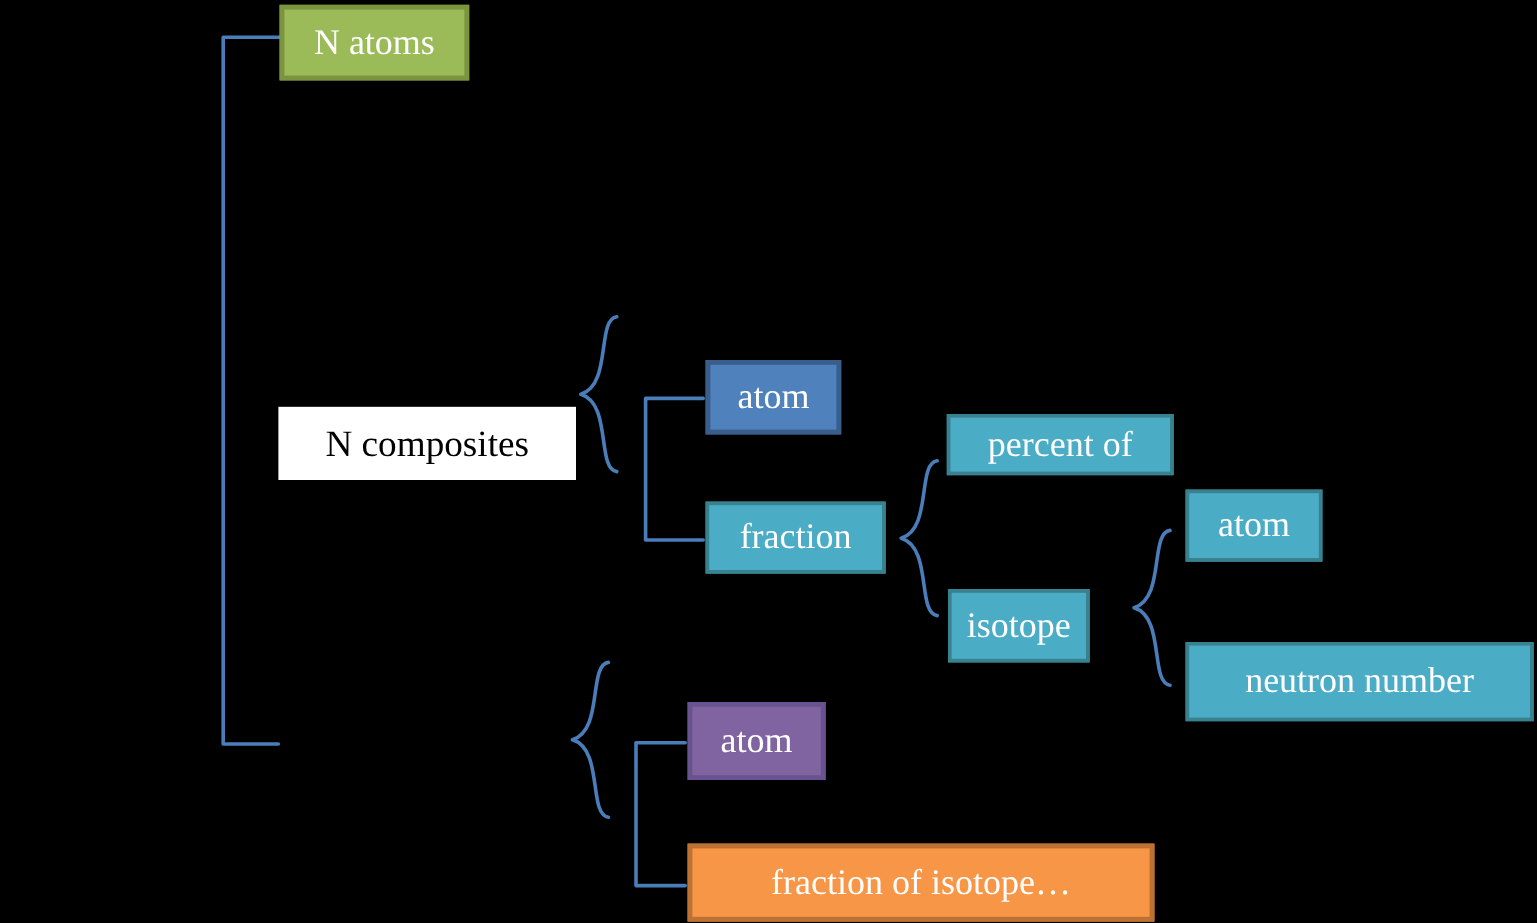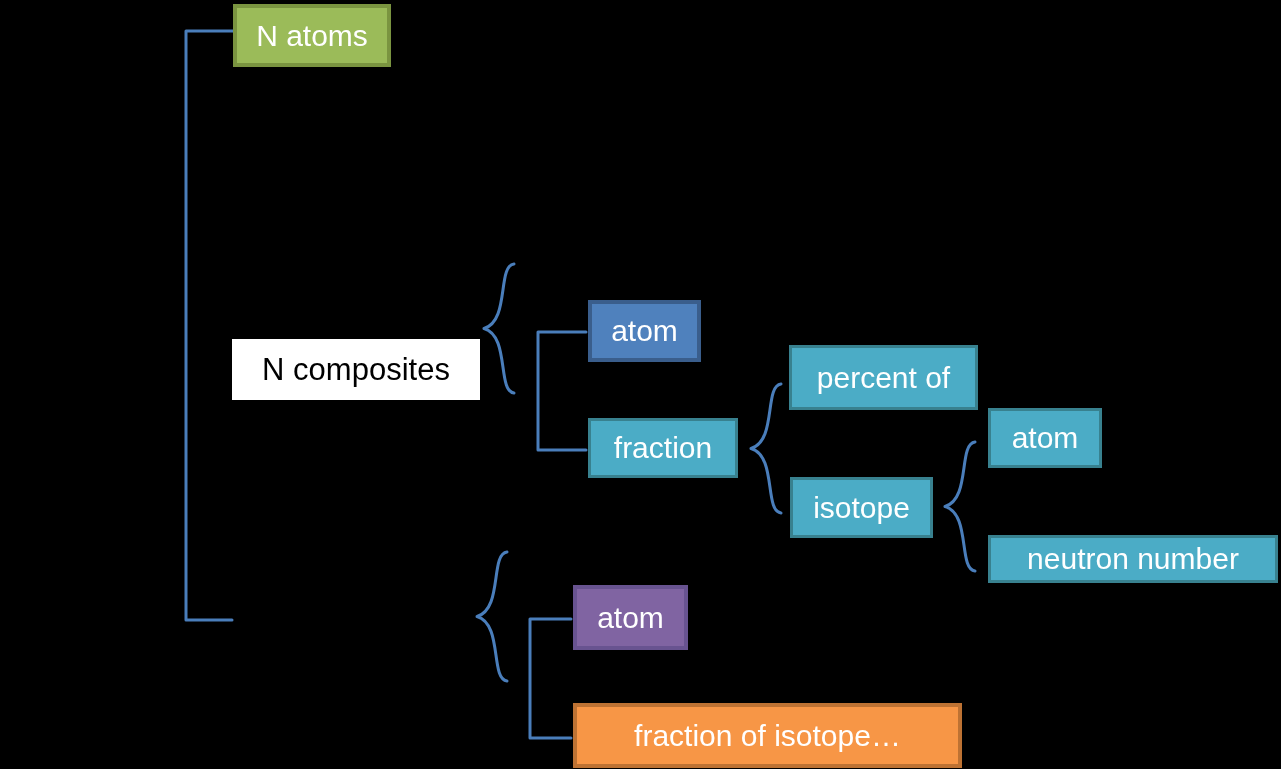--- a/index.html
+++ b/index.html
@@ -11,20 +11,21 @@
     font-family:"Liberation Sans", sans-serif;
   }
   #connector-layer{position:absolute;left:0;top:0;width:1281px;height:769px;}
   .node{
     position:absolute;
     display:flex;align-items:center;justify-content:center;
     box-sizing:border-box;
     font-size:30px;line-height:1;
     color:#ffffff;
     white-space:nowrap;
+    font-family:Liberation Serif, serif;
   }
   .green  {background:#9BBB59;border:4px solid #7A9440;}
   .white  {background:#FFFFFF;color:#000000;font-size:31px;margin-top:44px;}
   .blue   {background:#4F81BD;border:4px solid #3A5E8C;}
   .teal   {background:#4BACC6;border:3px solid #38818F;}
   .purple {background:#8064A2;border:4px solid #685390;}
   .orange {background:#F79646;border:4px solid #BD7233;}
   .stroke{fill:none;stroke:#4A7EBB;stroke-width:3;stroke-linecap:round;stroke-linejoin:round;}
 </style>
 </head>
@@ -55,33 +56,33 @@
   </div>
 
   <div class="node blue" style="left:588px;top:300px;width:113px;height:62px">
     <span>atom</span>
   </div>
 
   <div class="node teal" style="left:588px;top:418px;width:150px;height:60px">
     <span>fraction</span>
   </div>
 
-  <div class="node teal" style="left:789px;top:345px;width:189px;height:65px">
+  <div class="node teal" style="left:789px;top:345px;width:189px;height:51px">
     <span>percent of</span>
   </div>
 
-  <div class="node teal" style="left:790px;top:477px;width:143px;height:61px">
+  <div class="node teal" style="left:790px;top:491px;width:118px;height:61px">
     <span>isotope</span>
   </div>
 
   <div class="node teal" style="left:988px;top:408px;width:114px;height:60px">
     <span>atom</span>
   </div>
 
-  <div class="node teal" style="left:988px;top:535px;width:290px;height:48px">
+  <div class="node teal" style="left:988px;top:535px;width:290px;height:66px">
     <span>neutron number</span>
   </div>
 
   <div class="node purple" style="left:573px;top:585px;width:115px;height:65px">
     <span>atom</span>
   </div>
 
   <div class="node orange" style="left:573px;top:703px;width:389px;height:65px">
     <span>fraction of isotope…</span>
   </div>

